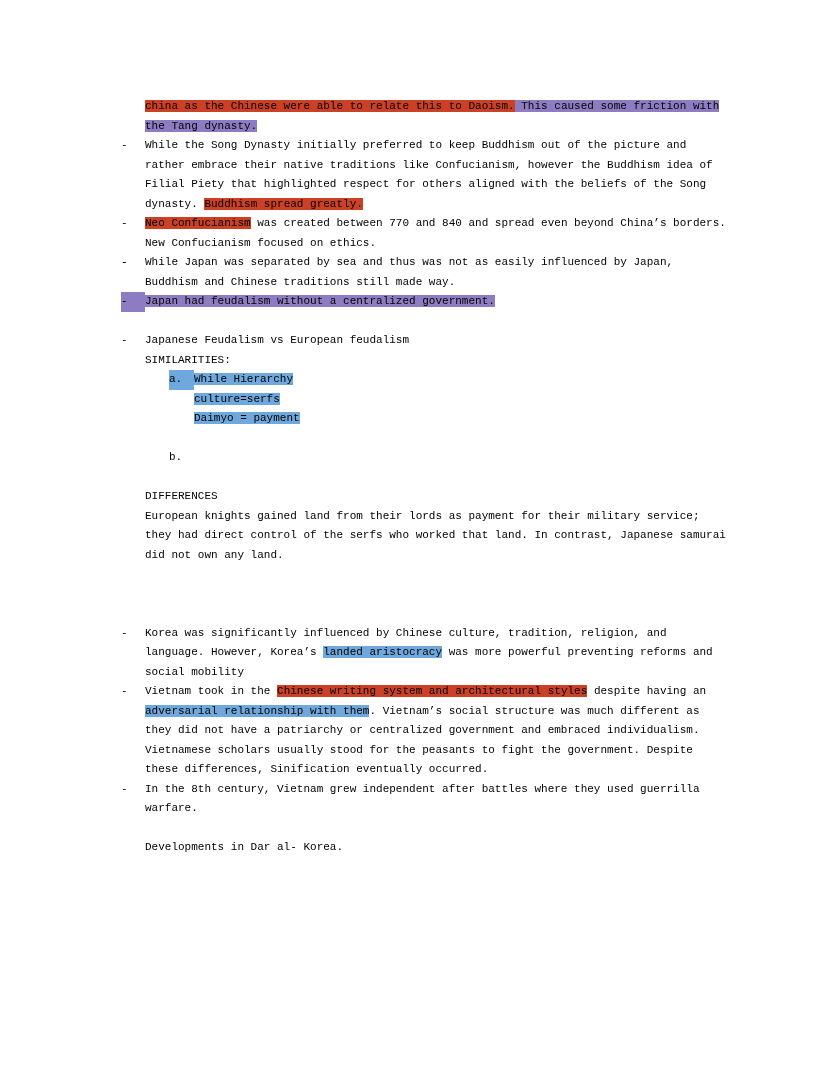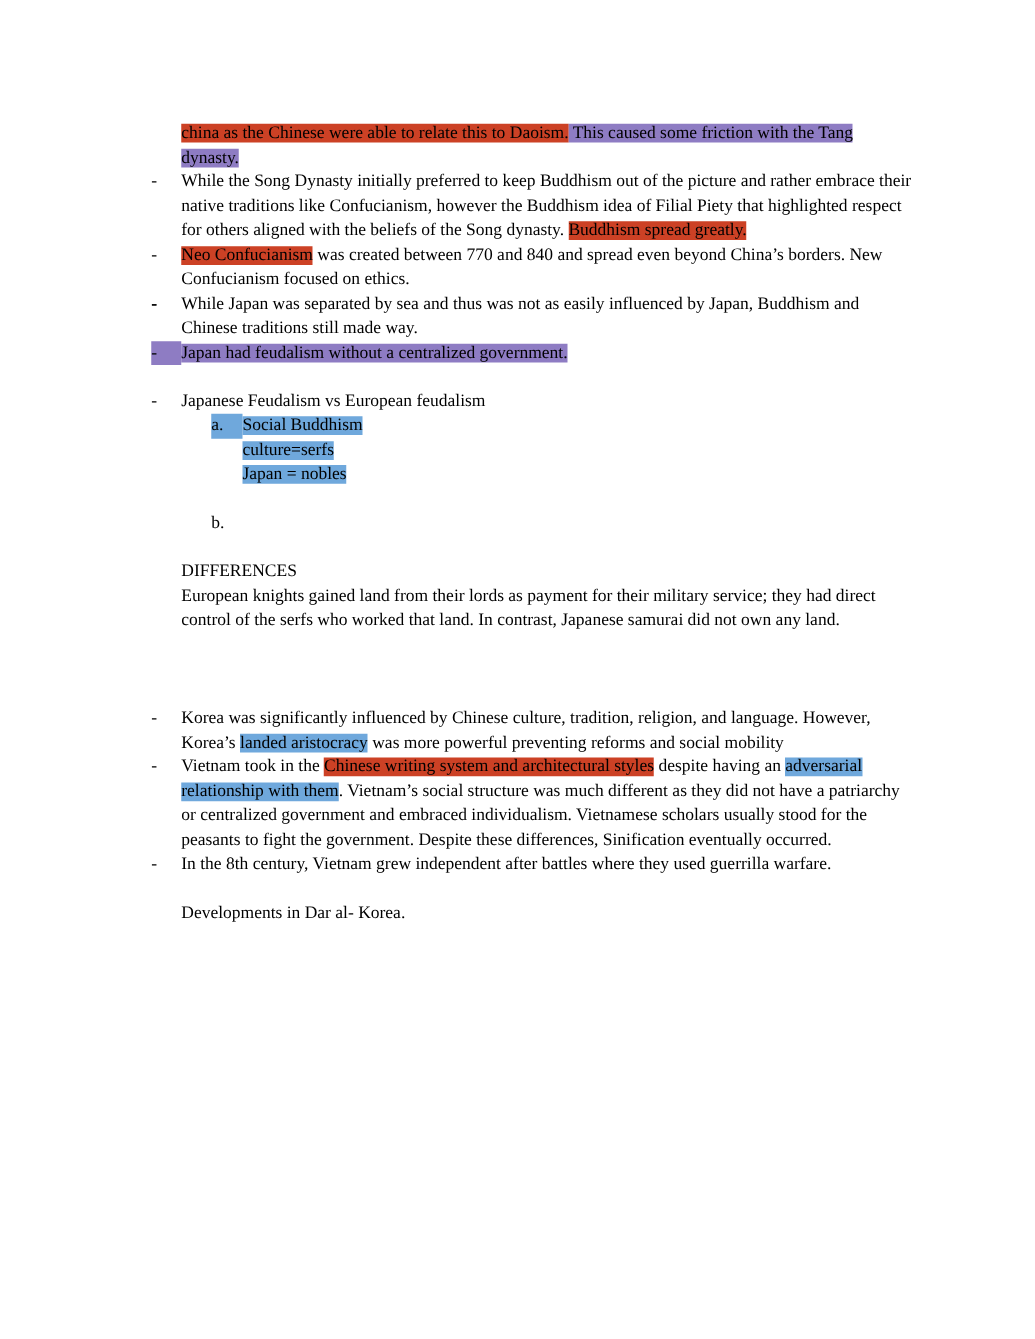--- a/index.html
+++ b/index.html
@@ -12,22 +12,22 @@
   }
   * { box-sizing: border-box; }
   html, body { margin: 0; padding: 0; background: #ffffff; }
   .page {
     width: 828px;
     height: 1071px;
     margin: 0 auto;
     background: #ffffff;
     position: relative;
     overflow: hidden;
-    font-family: Liberation Serif, serif;
-    font-size: 14px;
+    font-family: Liberation Mono, monospace;
+    font-size: 11px;
     line-height: var(--lh);
     color: var(--text-color);
   }
   .doc {
     padding: 97px 97px 0 97px;
   }
   .block { position: relative; }
   .blank { height: var(--lh); }
 
   
@@ -54,23 +54,24 @@
 <div class="page">
   <div class="doc">
       <div class="block indent-text1"><span class="hl hl-red">china as the Chinese were able to relate this to Daoism.</span><span class="hl hl-purple"> This caused some friction with the Tang dynasty.</span></div>
       <div class="block indent-hang1"><span class="marker">-</span><span class="seg">While the Song Dynasty initially preferred to keep Buddhism out of the picture and rather embrace their native traditions like Confucianism, however the Buddhism idea of Filial Piety that highlighted respect for others aligned with the beliefs of the Song dynasty. </span><span class="hl hl-red">Buddhism spread greatly.</span></div>
       <div class="block indent-hang1"><span class="marker">-</span><span class="hl hl-red">Neo Confucianism</span><span class="seg"> was created between 770 and 840 and spread even beyond China’s borders. New Confucianism focused on ethics.</span></div>
       <div class="block indent-hang1"><span class="marker">-</span></div>
       <div class="block indent-hang1"><span class="marker">-</span><span class="seg">While Japan was separated by sea and thus was not as easily influenced by Japan, Buddhism and Chinese traditions still made way.</span></div>
       <div class="block indent-hang1"><span class="marker hl-purple">-</span><span class="hl hl-purple">Japan had feudalism without a centralized government.</span></div>
       <div class="block blank"></div>
       <div class="block indent-hang1"><span class="marker">-</span><span class="seg">Japanese Feudalism vs European feudalism</span></div>
-      <div class="block indent-hang2"><span class="marker hl-blue">a.</span><span class="hl hl-blue">Social Buddhism</span></div>
+      <div class="block indent-text1"><span class="seg">SIMILARITIES:</span></div>
+      <div class="block indent-hang2"><span class="marker hl-blue">a.</span><span class="hl hl-blue">While Hierarchy</span></div>
       <div class="block indent-text2"><span class="hl hl-blue">culture=serfs</span></div>
-      <div class="block indent-text2"><span class="hl hl-blue">Japan = nobles</span></div>
+      <div class="block indent-text2"><span class="hl hl-blue">Daimyo = payment</span></div>
       <div class="block blank"></div>
       <div class="block indent-hang2"><span class="marker">b.</span></div>
       <div class="block blank"></div>
       <div class="block blank"></div>
       <div class="block indent-text1"><span class="seg">DIFFERENCES</span></div>
       <div class="block indent-text1"><span class="seg">European knights gained land from their lords as payment for their military service; they had direct control of the serfs who worked that land. In contrast, Japanese samurai did not own any land.</span></div>
       <div class="block blank"></div>
       <div class="block blank"></div>
       <div class="block blank"></div>
       <div class="block indent-hang1"><span class="marker">-</span><span class="seg">Korea was significantly influenced by Chinese culture, tradition, religion, and language. However, Korea’s </span><span class="hl hl-blue">landed aristocracy</span><span class="seg"> was more powerful preventing reforms and social mobility</span></div>

